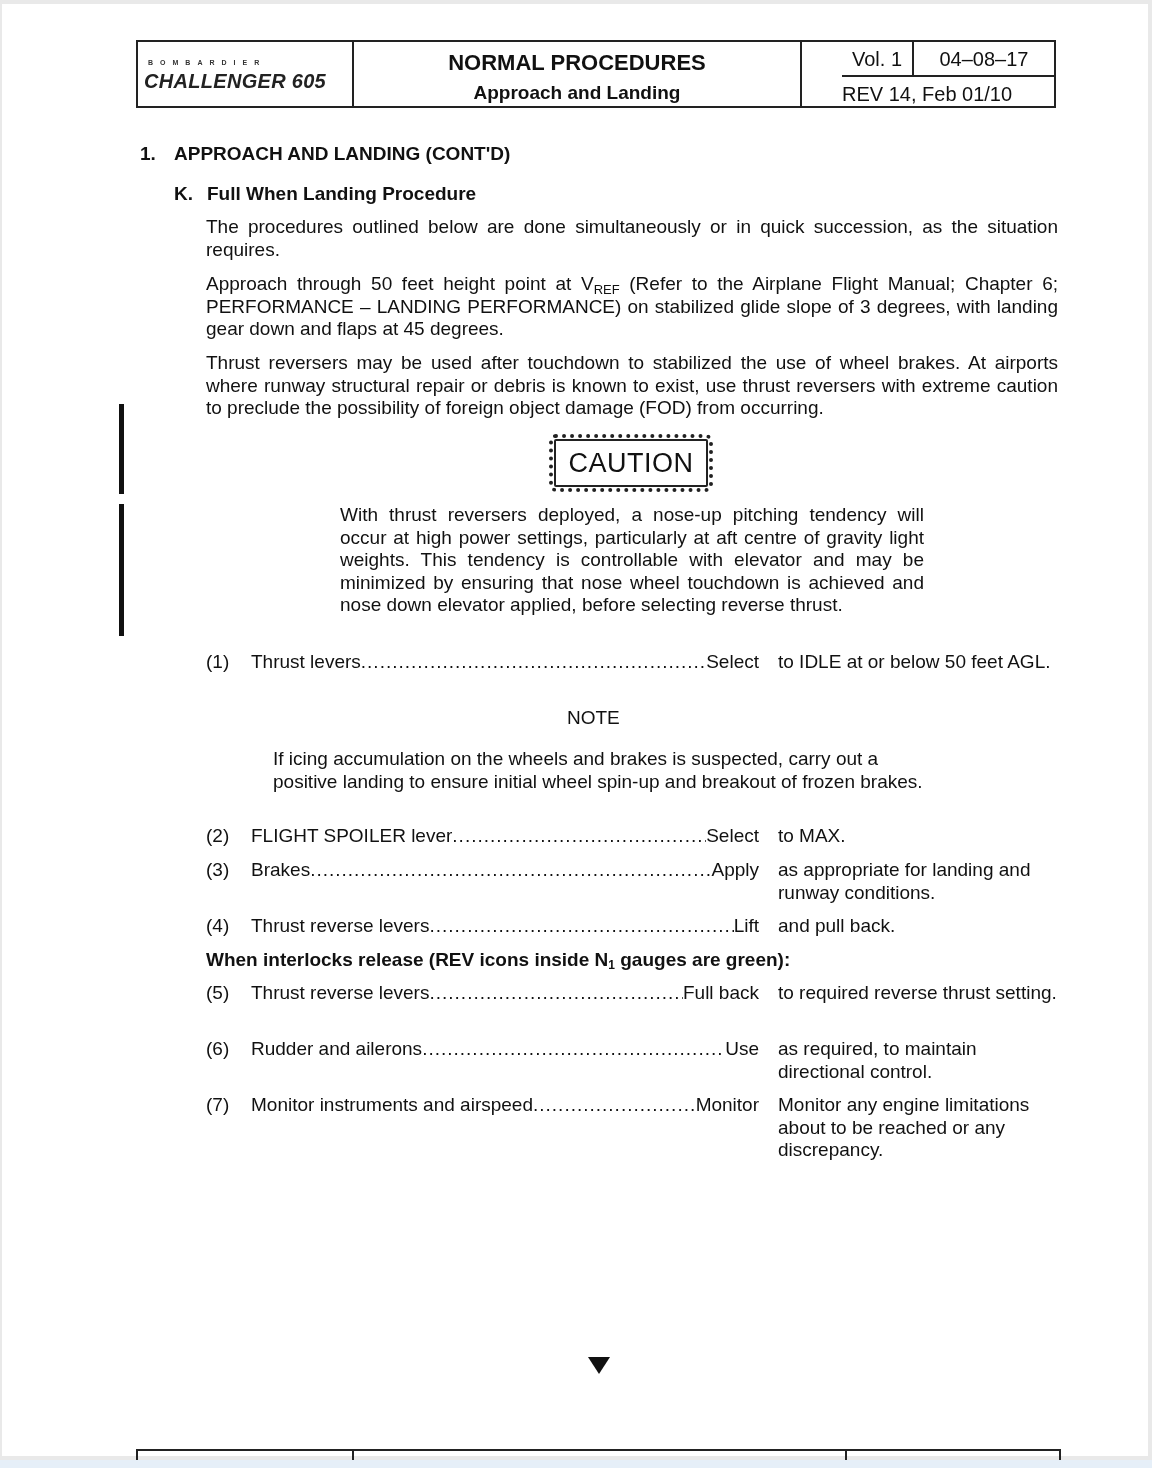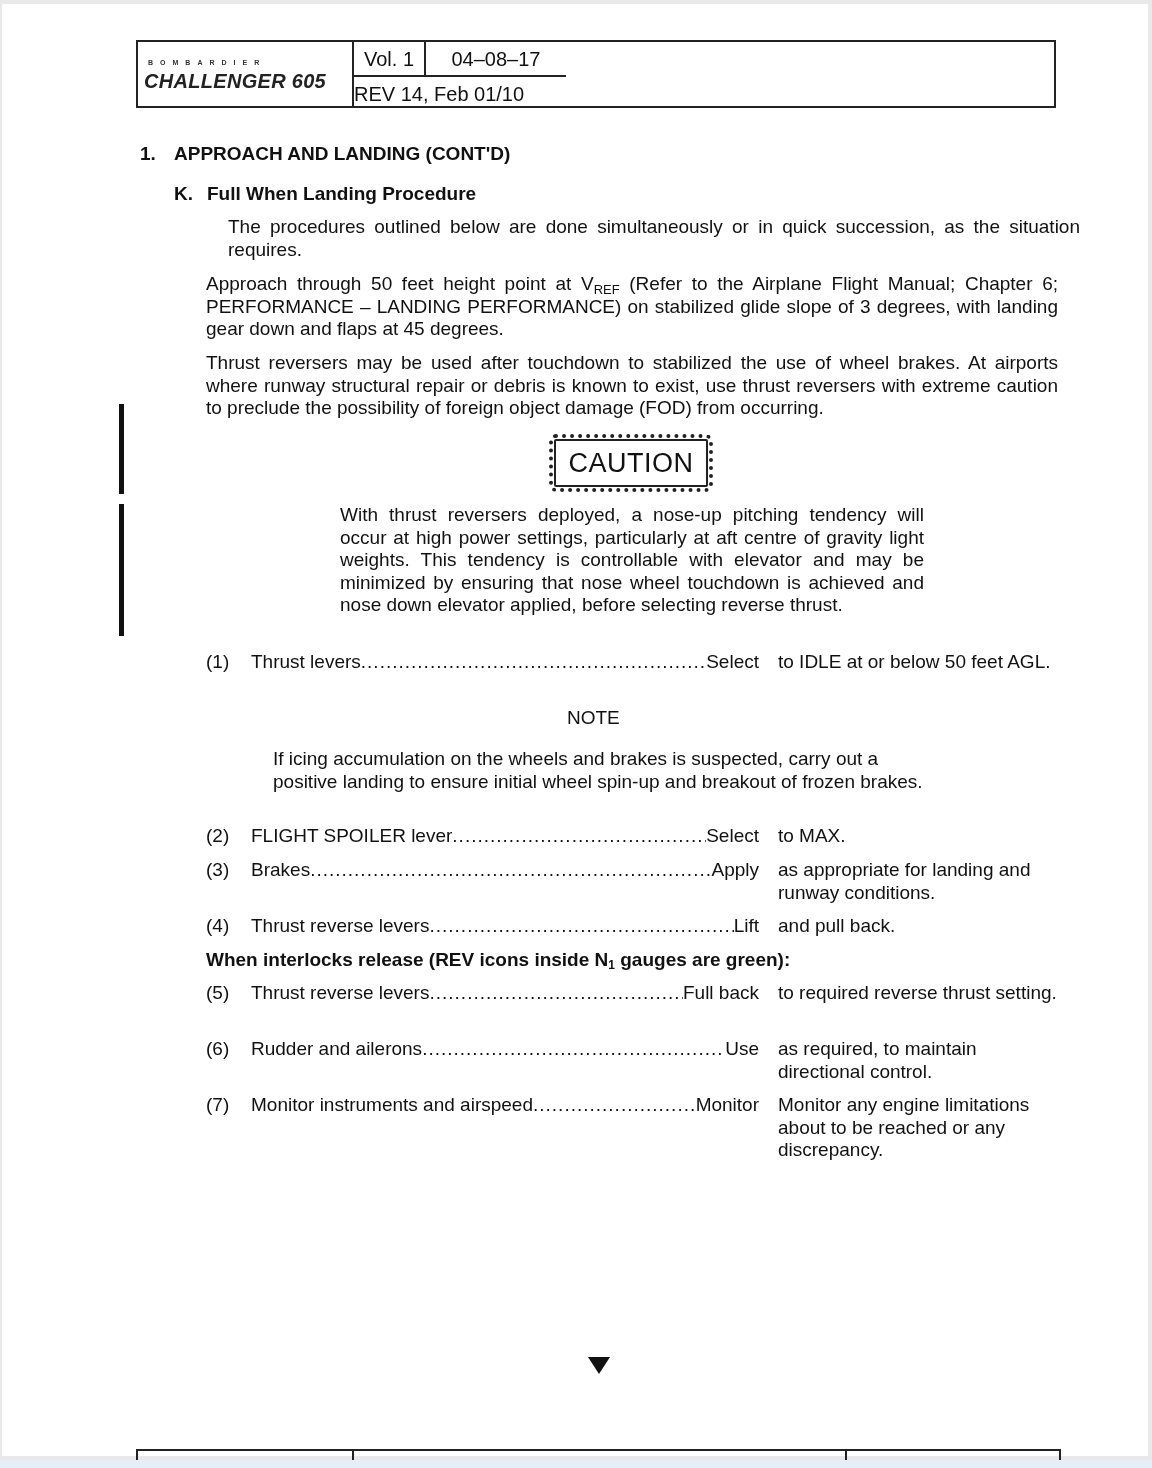--- a/index.html
+++ b/index.html
@@ -27,21 +27,21 @@
     position:absolute; left:10px; top:17px; font-size:7px; letter-spacing:7px;
     font-weight:bold; color:#333;
   }
   .logo .brand-big {
     position:absolute; left:6px; top:28px; font-size:20px; font-weight:bold;
     font-style:italic; letter-spacing:0.3px; color:#222;
   }
   .hdr .title { flex:1; border-right:2px solid #222; text-align:center; }
   .title .t1 { font-size:22px; font-weight:bold; margin-top:8px; }
   .title .t2 { font-size:19px; font-weight:bold; margin-top:6px; }
-  .hdr .meta { width:212px; display:flex; flex-direction:column; }
+  .hdr .meta { width:212px; display:flex; flex-direction:column;padding-left:40px; }
   .meta .row1 { display:flex; height:33px; border-bottom:2px solid #222; }
   .meta .vol { width:70px; border-right:2px solid #222; font-size:20px; text-align:center; line-height:34px; }
   .meta .code { flex:1; font-size:20px; text-align:center; line-height:34px; }
   .meta .rev { flex:1; font-size:20px; text-align:left; line-height:34px; }
 
   .abs { position:absolute; }
   .sec { left:138px; top:139px; font-size:19px; font-weight:bold; }
   .sec .num { display:inline-block; width:34px; }
   .sub { left:172px; top:179px; font-size:19px; font-weight:bold; }
   .sub .num { display:inline-block; width:33px; }
@@ -89,38 +89,42 @@
 </head>
 <body>
 
 <div class="page">
 
   <div class="hdr">
     <div class="logo">
       <div class="brand-small">BOMBARDIER</div>
       <div class="brand-big">CHALLENGER 605</div>
     </div>
+    <div class="title">
+      <div class="t1">NORMAL PROCEDURES</div>
+      <div class="t2">Approach and Landing</div>
+    </div>
     <div class="meta">
       <div class="row1">
         <div class="vol">Vol. 1</div>
         <div class="code">04–08–17</div>
       </div>
       <div class="rev">REV 14, Feb 01/10</div>
     </div>
   </div>
 
   <div class="abs sec">
     <span class="num">1.</span><span>APPROACH AND LANDING (CONT'D)</span>
   </div>
 
   <div class="abs sub">
     <span class="num">K.</span><span>Full When Landing Procedure</span>
   </div>
 
-  <div class="abs para" style="top:212px;margin-left:22px;">The procedures outlined below are done simultaneously or in quick succession, as the situation requires.</div>
+  <div class="abs para" style="top:212px;">The procedures outlined below are done simultaneously or in quick succession, as the situation requires.</div>
 
   <div class="abs para" style="top:269px;"><span>Approach through 50 feet height point at V</span><sub>REF</sub><span> (Refer to the Airplane Flight Manual; Chapter 6; PERFORMANCE – LANDING PERFORMANCE) on stabilized glide slope of 3 degrees, with landing gear down and flaps at 45 degrees.</span></div>
 
   <div class="abs para" style="top:348px;">Thrust reversers may be used after touchdown to stabilized the use of wheel brakes. At airports where runway structural repair or debris is known to exist, use thrust reversers with extreme caution to preclude the possibility of foreign object damage (FOD) from occurring.</div>
 
   <div class="abs changebar" style="top:400px; height:90px;"></div>
   <div class="abs changebar" style="top:500px; height:132px;"></div>
 
   <div class="caution-box">CAUTION</div>
   <div class="abs caution-text">With thrust reversers deployed, a nose-up pitching tendency will occur at high power settings, particularly at aft centre of gravity light weights. This tendency is controllable with elevator and may be minimized by ensuring that nose wheel touchdown is achieved and nose down elevator applied, before selecting reverse thrust.</div>

